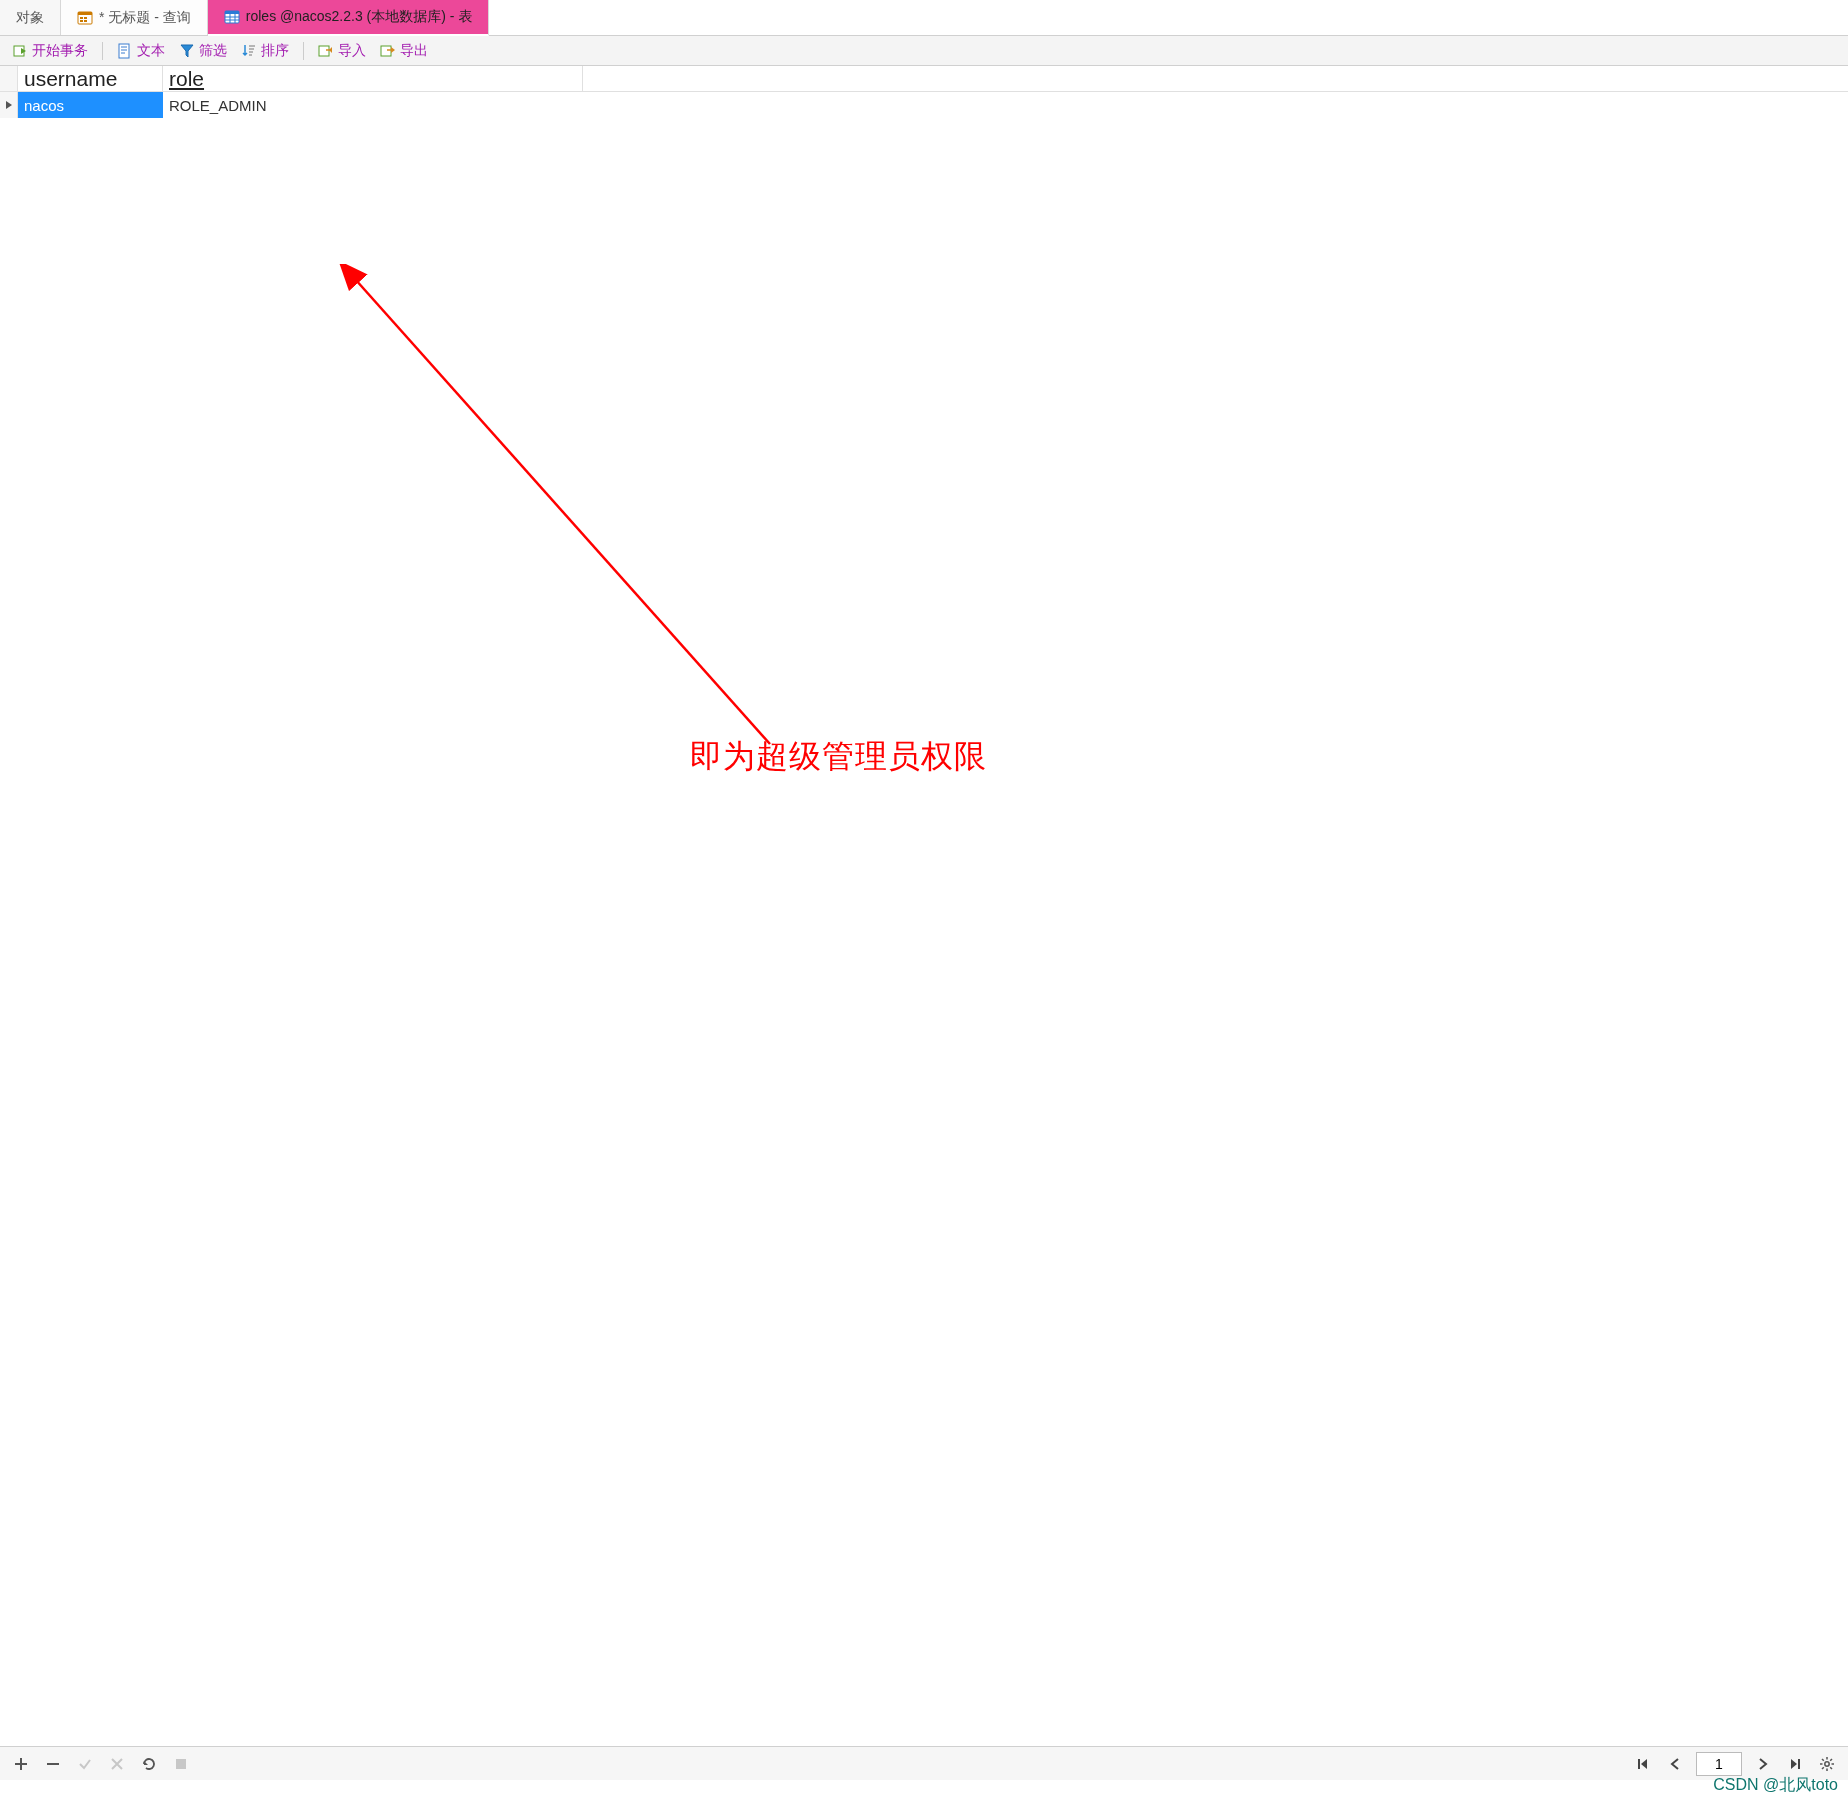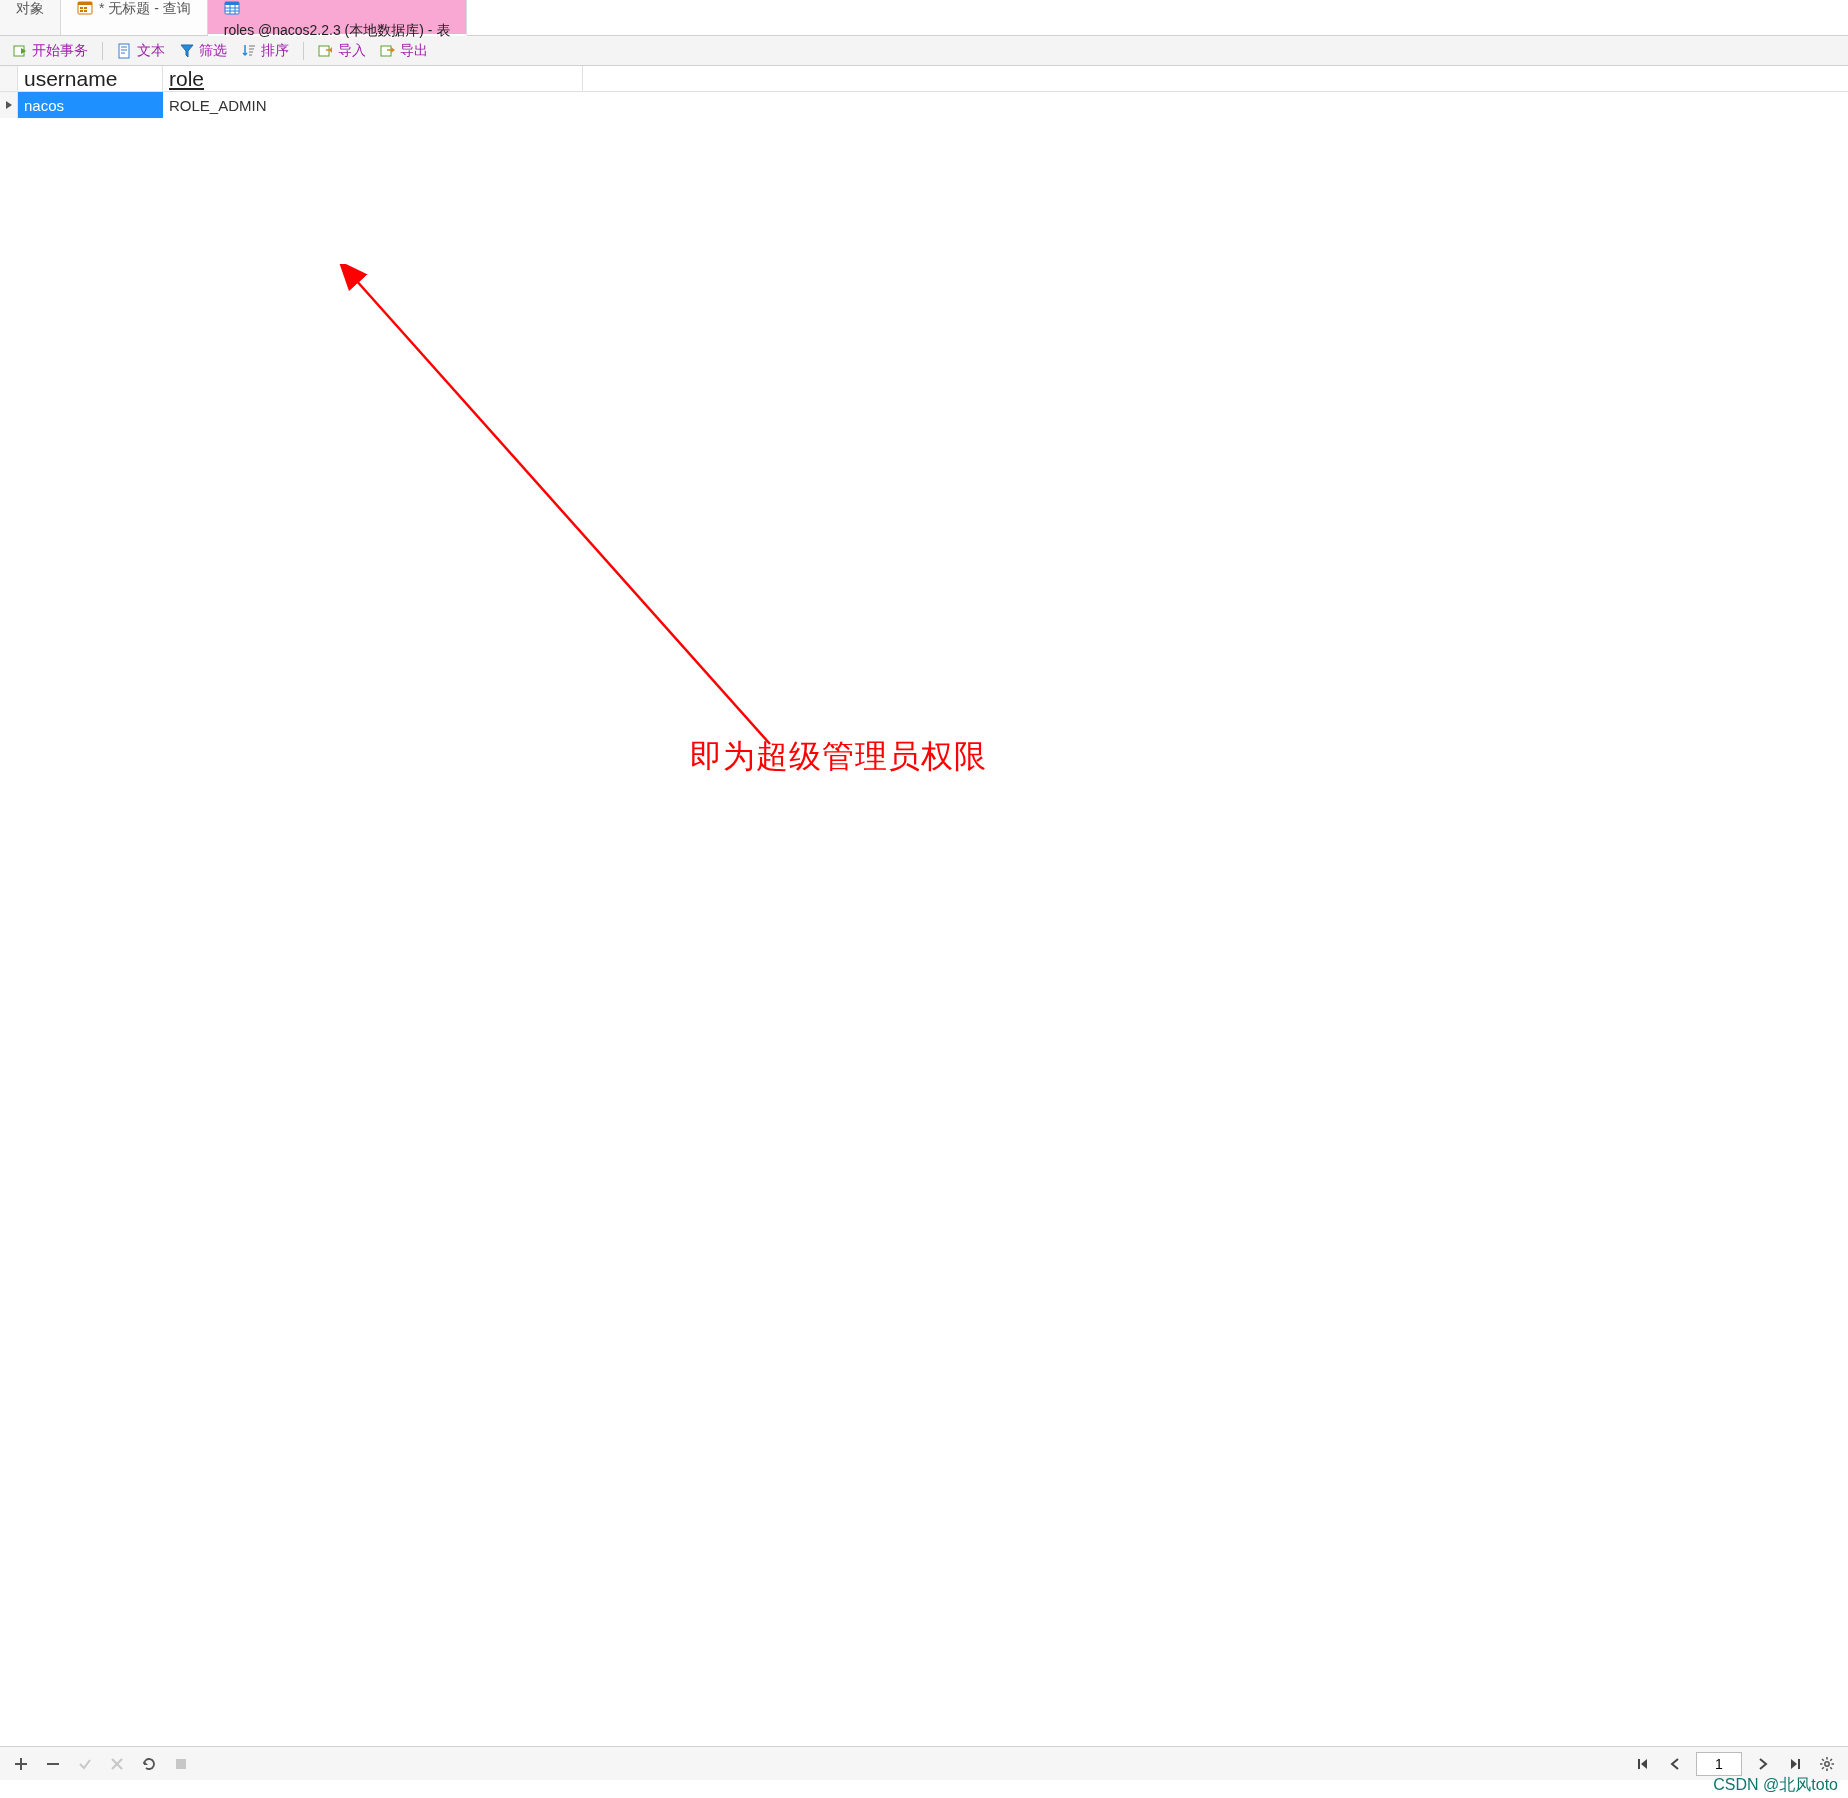--- a/index.html
+++ b/index.html
@@ -16,34 +16,34 @@
     
     .tabbar {
       display: flex;
       height: 36px;
       background: #fff;
       border-bottom: 1px solid #d0d0d0;
       align-items: stretch;
     }
     .tab {
       display: flex;
+      align-items: center;
       padding: 0 16px;
       border-right: 1px solid #d8d8d8;
       background: #fdfdfd;
       color: #555;
       cursor: pointer;
       gap: 6px;
       font-size: 14px;
     }
     .tab.active {
-      background: #f9a8d4;
+      background: #ec4899;
       color: #222;
       border-bottom: 2px solid #fff;
       margin-bottom: -1px;
-      flex-direction: column;
     }
     .tab.plain { background: #f7f7f7; }
     .tab-icon {
       width: 16px; height: 16px; display: inline-flex; align-items: center; justify-content: center;
     }
     
     .toolbar {
       display: flex;
       align-items: center;
       height: 30px;

